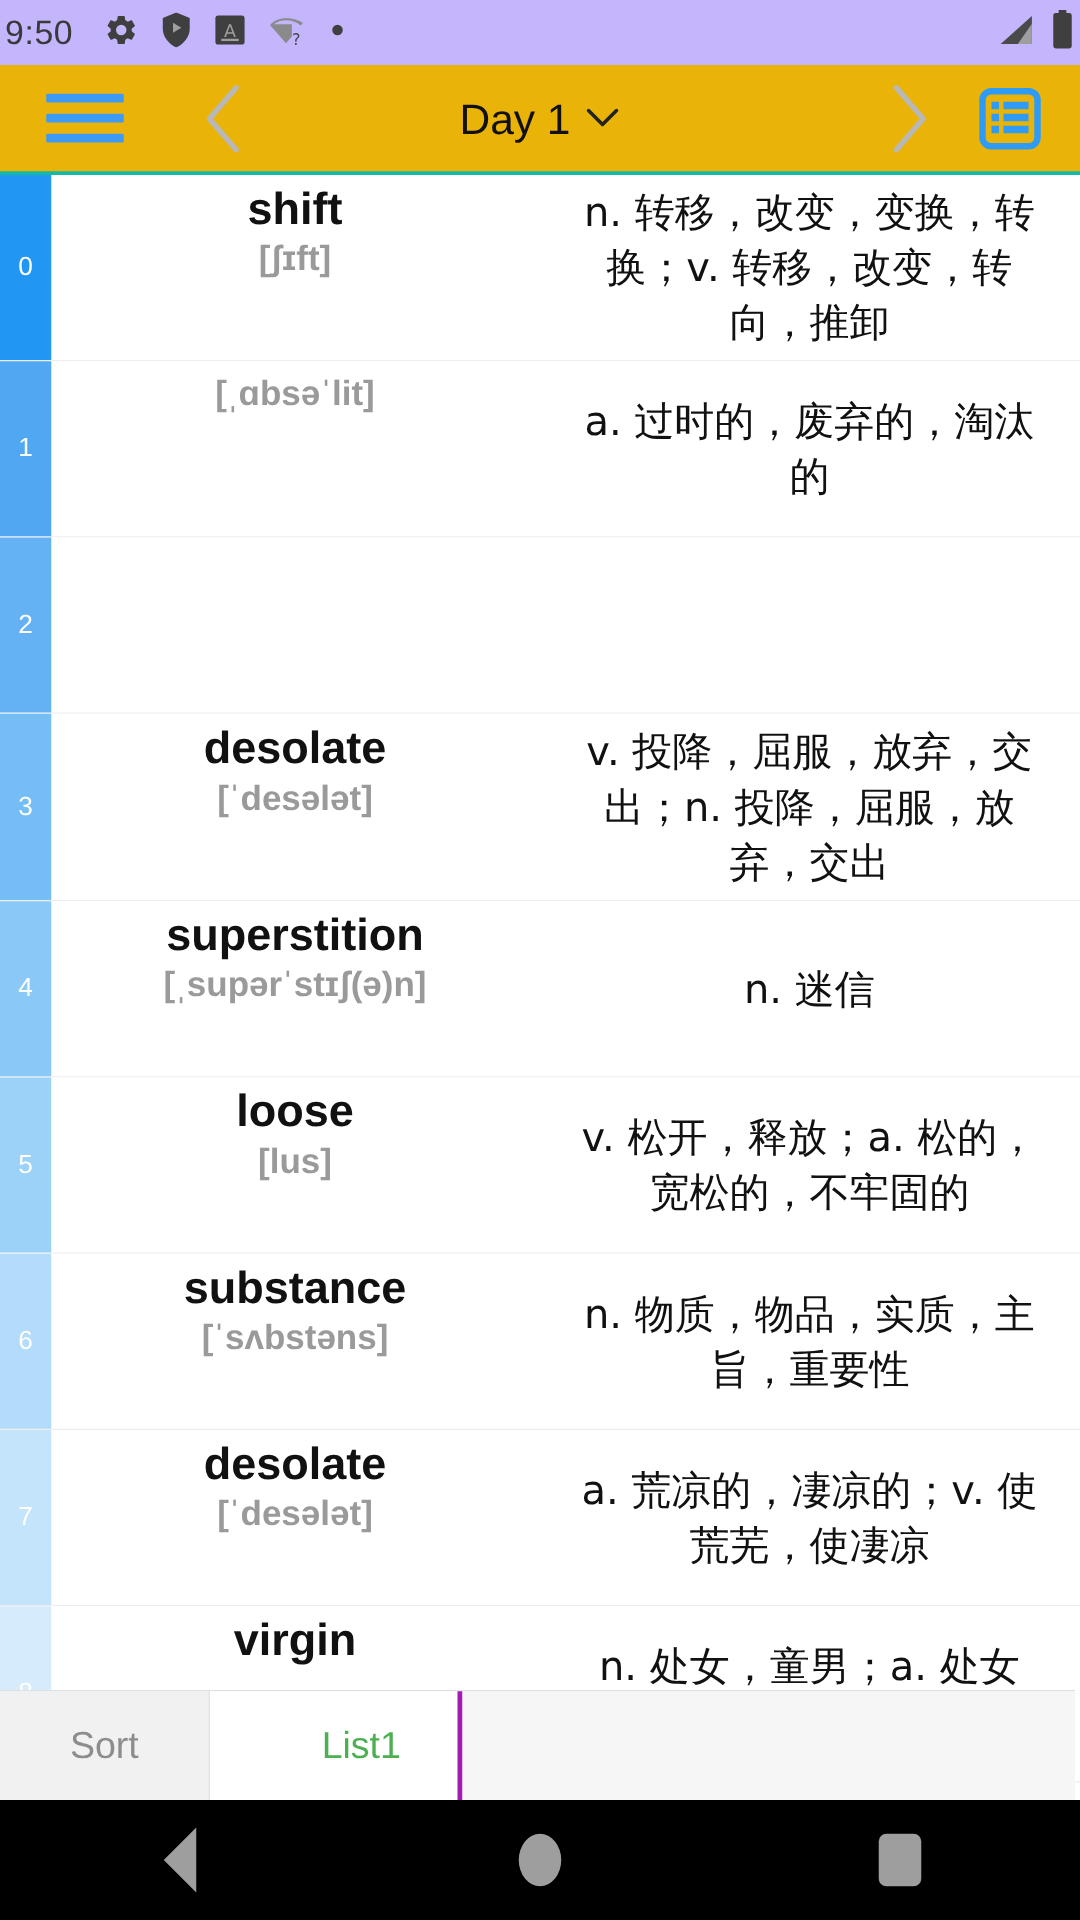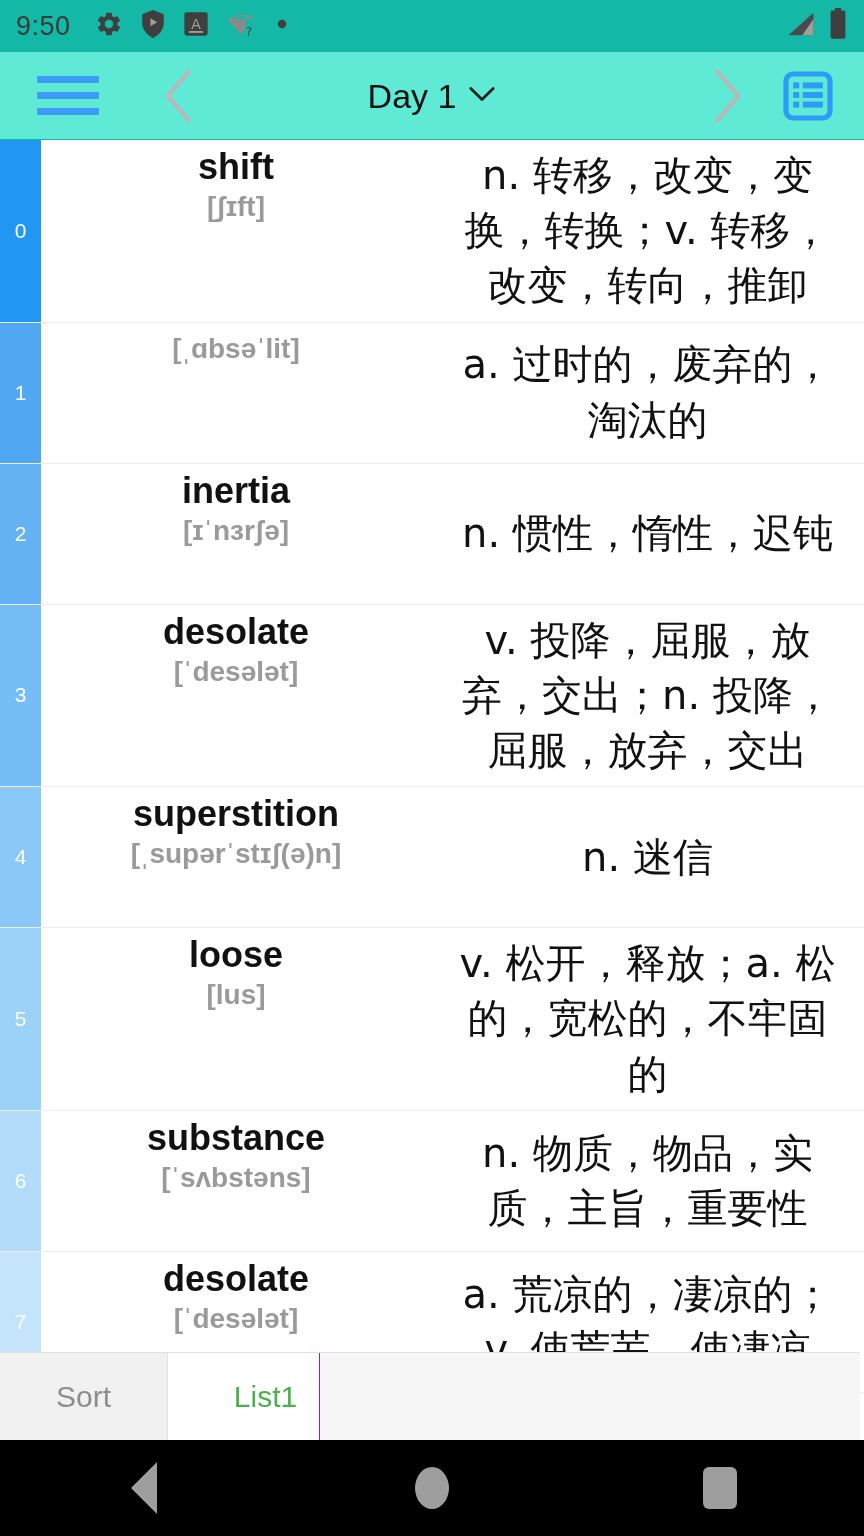--- a/index.html
+++ b/index.html
@@ -5,33 +5,33 @@
   * { margin:0; padding:0; box-sizing:border-box; }
   html,body{
     width:864px; height:1536px;
     font-family:"Liberation Sans","DejaVu Sans",sans-serif;
     background:#ffffff; overflow:hidden;
   }
   #app{ position:relative; width:864px; height:1536px; display:flex; flex-direction:column; }
 
   
   .statusbar{
-    height:52px; background:#14b8a6; color:#3f3f3f;
-    display:flex; align-items:center; padding:0 16px; flex:0 0 52px;
+    height:52px; background:#c4b5fd; color:#3f3f3f;
+    display:flex; align-items:center; padding:0 4px; flex:0 0 52px;
   }
   .status-clock{ font-size:27px; letter-spacing:.5px; color:#3a3a3a; }
   .status-icons{ display:flex; align-items:center; gap:17px; margin-left:24px; }
   .status-right{ margin-left:auto; display:flex; align-items:center; gap:12px; }
   .sicon{ display:block; }
 
   
   .toolbar{
-    height:88px; flex:0 0 88px; background:#5eead4;
-    display:flex; position:relative;
-    border-bottom:1px solid #14b8a6;
+    height:88px; flex:0 0 88px; background:#eab308;
+    display:flex; align-items:center; position:relative;
+    border-bottom:3px solid #14b8a6;
   }
   .tb-btn{ display:flex; align-items:center; justify-content:center; cursor:pointer; }
   .hamburger{ width:92px; margin-left:22px; flex-direction:column; gap:9px; }
   .hamburger i{ display:block; width:62px; height:7px; background:#3d9bf5; border-radius:1px; }
   .chev{ width:70px; height:88px; }
   .title-wrap{
     position:absolute; left:0; right:0; top:0; height:88px;
     display:flex; align-items:center; justify-content:center; gap:12px;
     pointer-events:none;
   }
@@ -57,35 +57,35 @@
     font-weight:bold;
   }
   .word{ font-size:36px; color:#111; line-height:1.14; text-align:center; }
   .phon{ font-size:28px; color:#9a9a9a; line-height:1.3; margin-top:2px; text-align:center; }
   .def-cell{
     flex:1 1 auto;
     display:flex; align-items:center; justify-content:center;
     padding:8px 26px;
   }
   .def{
-    font-size:40px; color:#111; line-height:1.38; text-align:center;
+    font-size:32px; color:#111; line-height:1.38; text-align:center;
     font-family:"DejaVu Sans","Liberation Sans",sans-serif;
   }
 
   
   .tabbar{
     position:absolute; left:0; right:4px; bottom:96px; height:88px;
     display:flex; background:#f5f5f5; border-top:1px solid #e0e0e0;
   }
   .tab{
     display:flex; align-items:center; justify-content:center;
     font-size:30px; cursor:pointer;
   }
   .tab-sort{ width:168px; color:#8d8d8d; background:#f1f1f1; border-right:1px solid #e3e3e3; }
-  .tab-list1{ width:152px; color:#4caf50; background:#ffffff; border-right:1px solid #a21caf;padding-left:44px; }
+  .tab-list1{ width:202px; color:#4caf50; background:#ffffff; border-right:4px solid #a21caf;padding-left:44px; }
   .tab-fill{ flex:1 1 auto; background:#f6f6f6; }
 
   
   .navbar{
     position:absolute; left:0; right:0; bottom:0; height:96px; background:#000;
     display:flex; align-items:center; justify-content:space-around;
   }
   .nav-btn{ width:140px; height:96px; display:flex; align-items:center; justify-content:center; cursor:pointer; }
   .nav-back{ width:0; height:0; border-top:26px solid transparent; border-bottom:26px solid transparent; border-right:26px solid #9e9e9e; }
   .nav-home{ width:34px; height:42px; border-radius:50%; background:#9e9e9e; }
@@ -201,27 +201,20 @@
         <div class="idx" style="background: rgb(81, 168, 242);">1</div>
         <div class="word-cell">
           <div class="phon">[ˌɑbsəˈlit]</div>
         </div>
         <div class="def-cell">
           <div class="def">a. 过时的，废弃的，淘汰的</div>
         </div>
       </div>
       <div class="row" style="min-height: 141px;">
         <div class="idx" style="background: rgb(100, 178, 243);">2</div>
-        <div class="word-cell">
-          <div class="word">inertia</div>
-          <div class="phon">[ɪˈnɜrʃə]</div>
-        </div>
-        <div class="def-cell">
-          <div class="def">n. 惯性，惰性，迟钝</div>
-        </div>
       </div>
       <div class="row" style="min-height: 141px;">
         <div class="idx" style="background: rgb(116, 189, 245);">3</div>
         <div class="word-cell">
           <div class="word">desolate</div>
           <div class="phon">[ˈdesələt]</div>
         </div>
         <div class="def-cell">
           <div class="def">v. 投降，屈服，放弃，交出；n. 投降，屈服，放弃，交出</div>
         </div>

